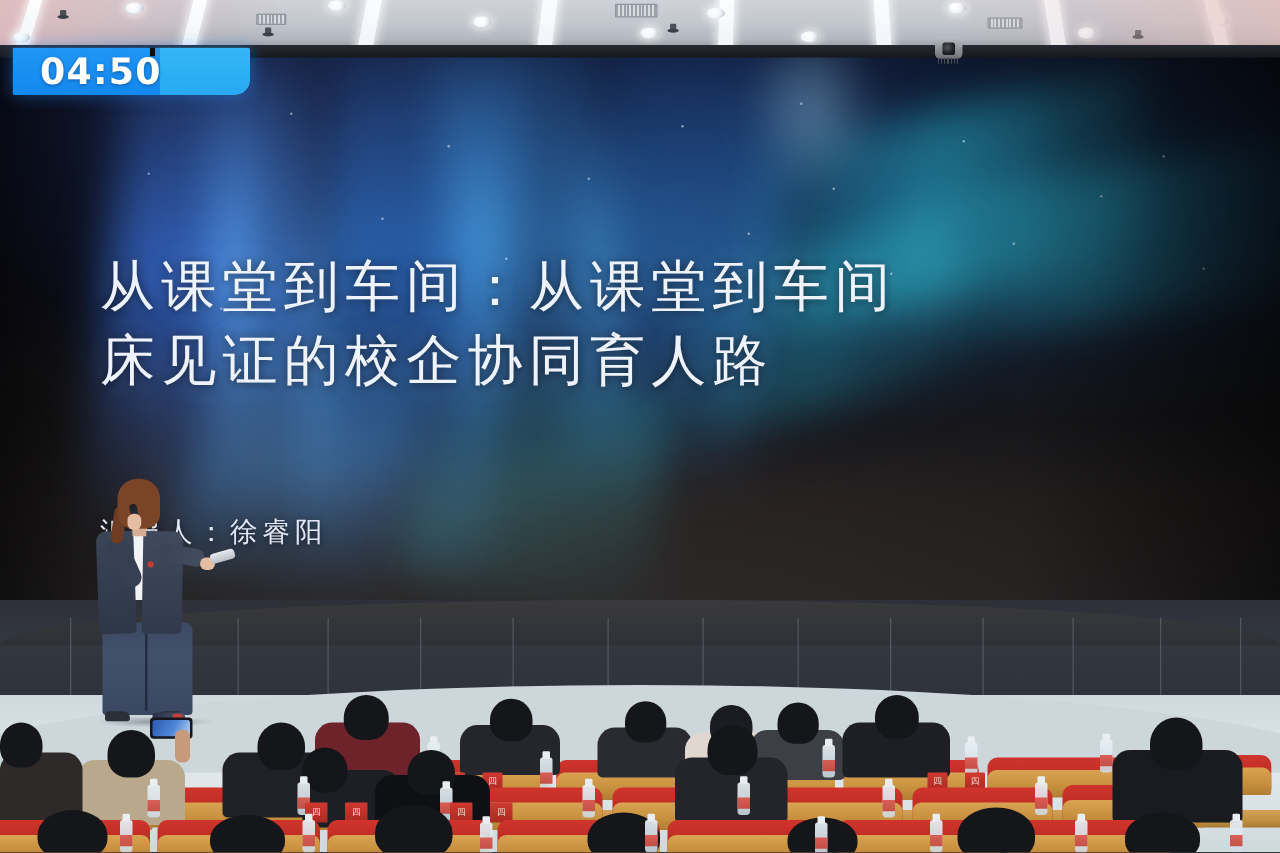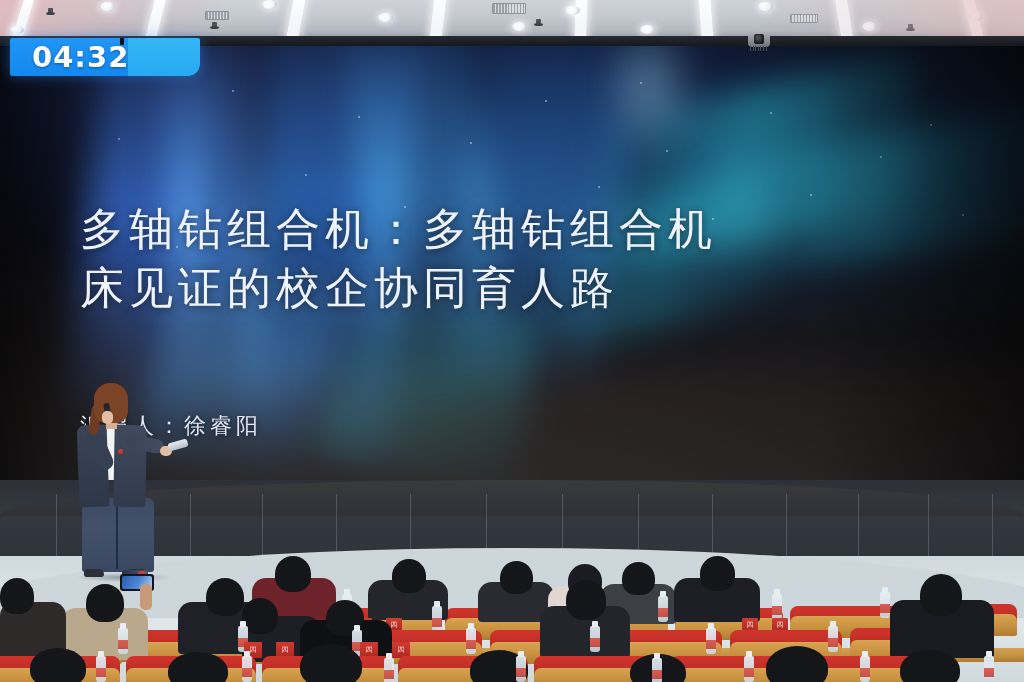--- a/index.html
+++ b/index.html
@@ -267,30 +267,30 @@
       <div class="star" style="left:930px; top:78px;  width:2px; height:2px;"></div>
       <div class="star" style="left:962px; top:168px; width:2px; height:2px;"></div>
       <div class="star" style="left:176px; top:200px; width:2px; height:2px;"></div>
       <div class="star" style="left:640px; top:36px;  width:2px; height:2px;"></div>
     </div>
 
     <div class="scr-vignette"></div>
   </div>
 
   <div class="slide-text">
-    <div class="slide-title">多轴钻组合机：多轴钻组合机
+    <div class="slide-title">从课堂到车间：从课堂到车间
 床见证的校企协同育人路</div>
     <div class="slide-presenter">汇报人：徐睿阳</div>
   </div>
 
   <div class="timer">
     <div class="timer-bg-a"></div>
     <div class="timer-bg-b"></div>
     <div class="timer-notch"></div>
-    <div class="timer-text">04:32</div>
+    <div class="timer-text">04:50</div>
   </div>
 
   <div class="skirt">
     <div class="skirt-top"></div>
     <div class="skirt-seam" style="left:56px;"></div>
     <div class="skirt-seam" style="left:120px;"></div>
     <div class="skirt-seam" style="left:190px;"></div>
     <div class="skirt-seam" style="left:262px;"></div>
     <div class="skirt-seam" style="left:336px;"></div>
     <div class="skirt-seam" style="left:410px;"></div>

